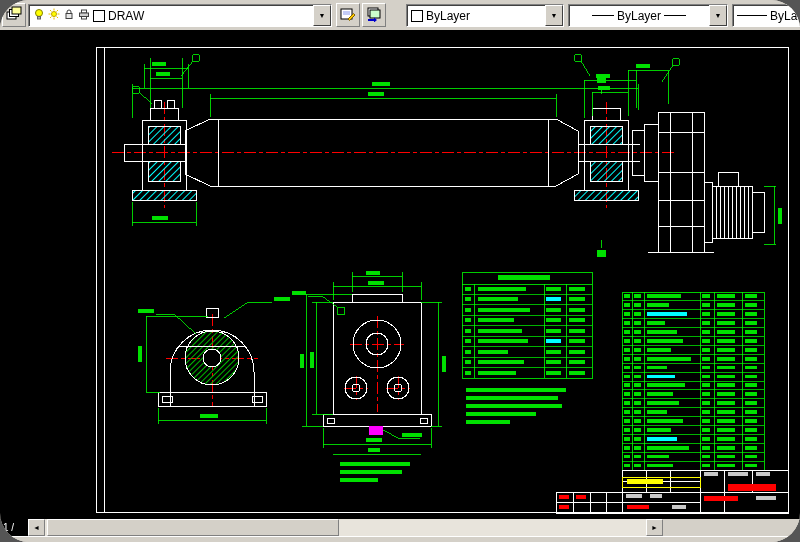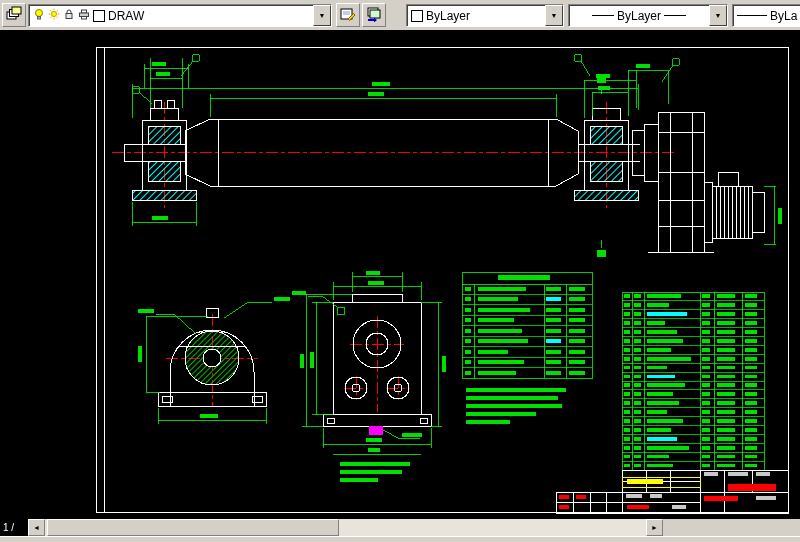--- a/index.html
+++ b/index.html
@@ -1,17 +1,17 @@
 <!DOCTYPE html>
 <html><head>
 <meta charset="utf-8">
 <style>
   html,body{margin:0;padding:0;background:#555;}
   .screen{position:relative;width:800px;height:542px;background:#d4d0c8;overflow:hidden;
-          font-family:"Liberation Sans",sans-serif;font-size:12px;color:#000;}
+          font-family:"Liberation Sans",sans-serif;font-size:12px;color:#000;border-radius:29px;}
   
   .toolbar{position:absolute;top:0;left:0;width:800px;height:30px;background:#d4d0c8;
            border-bottom:1px solid #808080;}
   .tb-btn{position:absolute;top:3px;width:24px;height:24px;background:#d4d0c8;padding:1px;
           border:1px solid;border-color:#ffffff #808080 #808080 #ffffff;
           display:flex;align-items:center;justify-content:center;}
   .combo{position:absolute;top:4px;height:21px;background:#ffffff;
          border:1px solid;border-color:#808080 #ffffff #ffffff #808080;
          box-shadow:inset 1px 1px 0 #404040;display:flex;align-items:stretch;}
   .combo .field{flex:1;display:flex;align-items:center;gap:3px;padding:0 4px;

